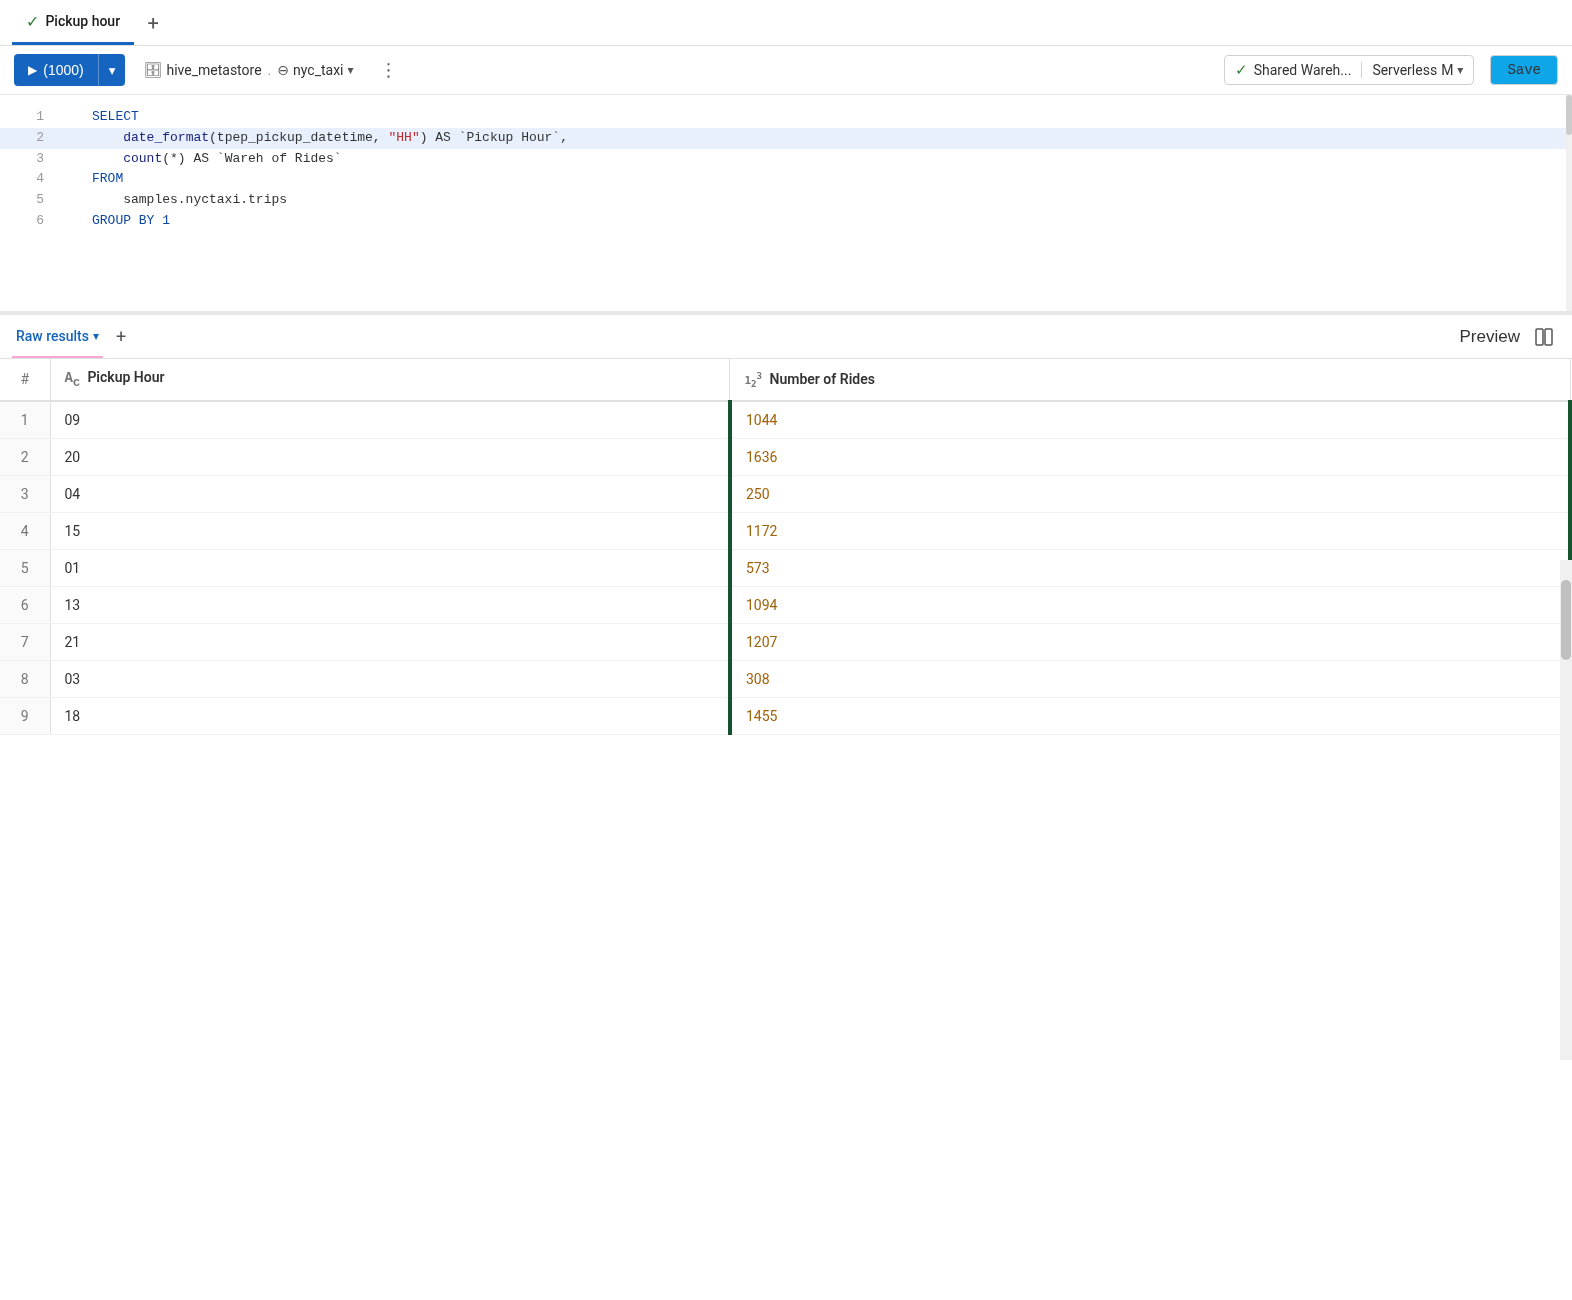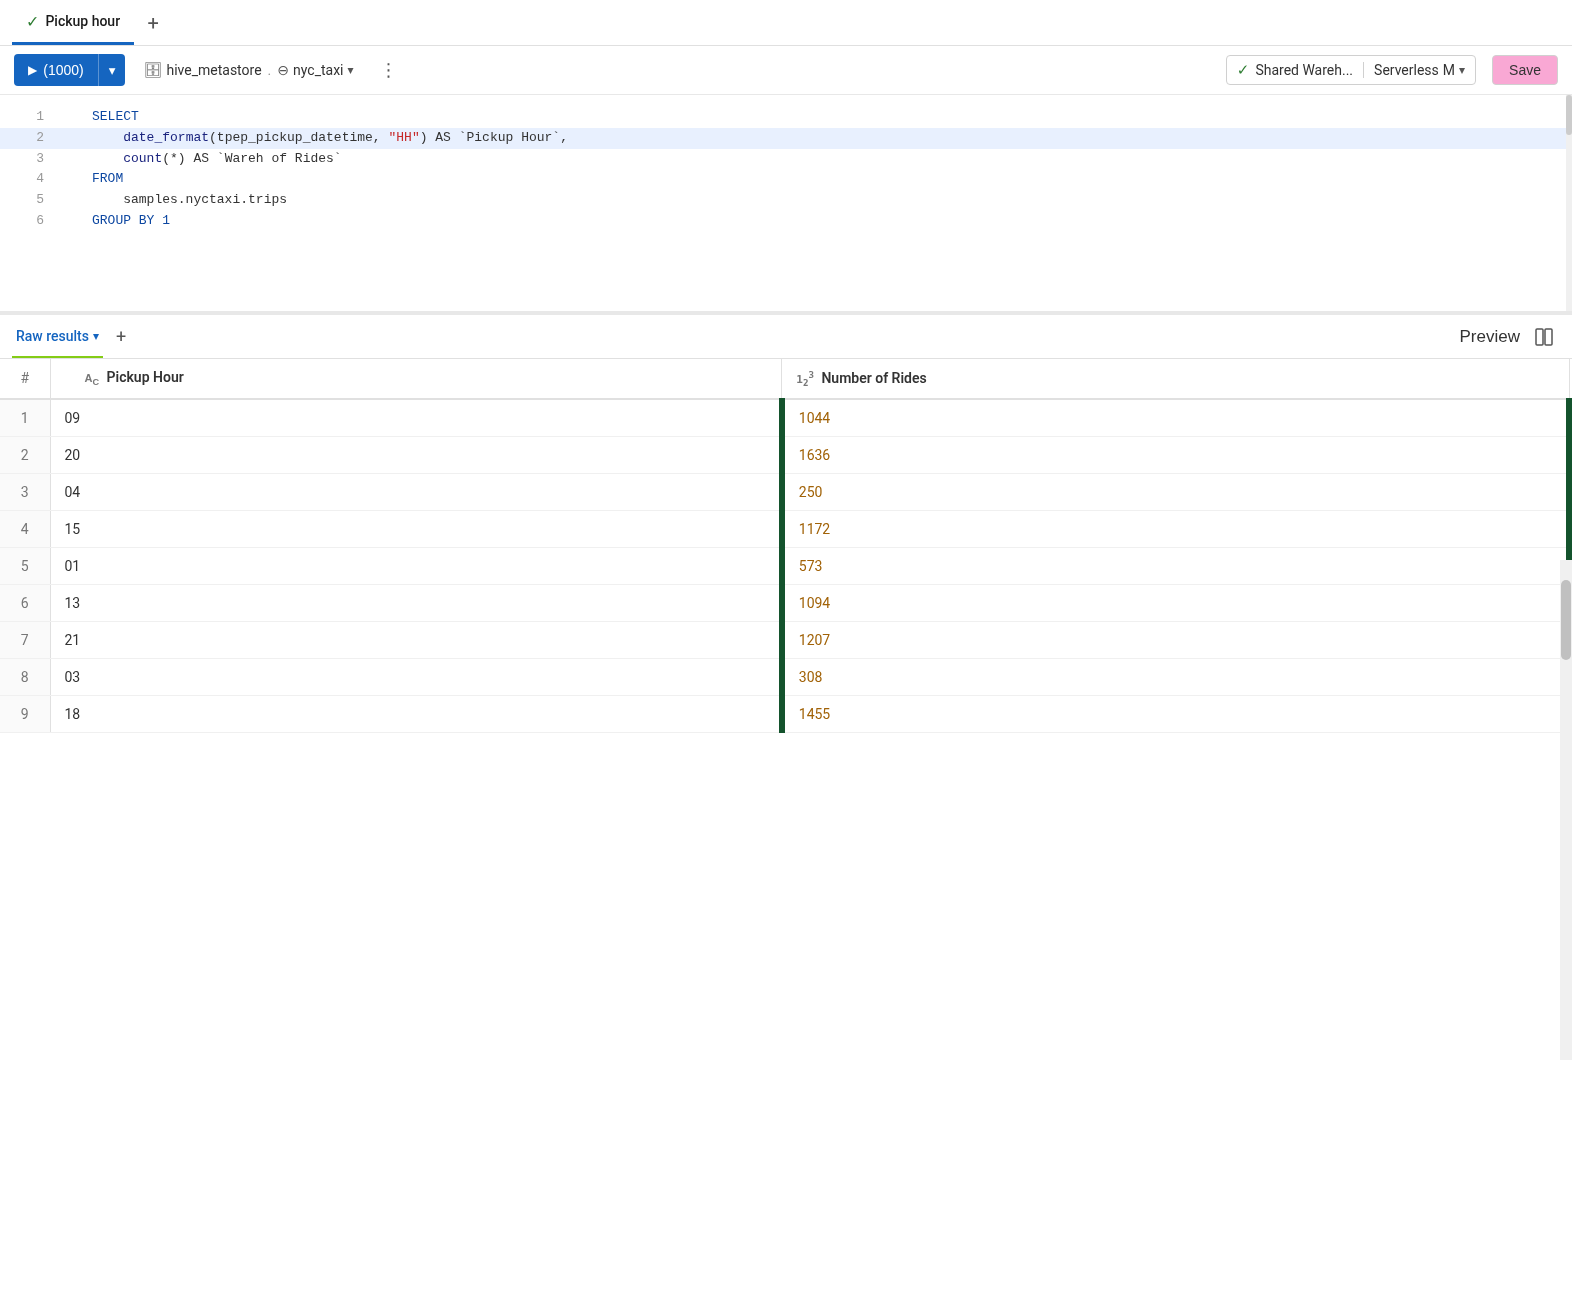--- a/index.html
+++ b/index.html
@@ -123,27 +123,28 @@
     .warehouse-type {
       border-left: 1px solid #d0d0d0;
       padding-left: 10px;
       margin-left: 4px;
       display: flex;
       align-items: center;
       gap: 4px;
     }
     .save-btn {
       border: 1px solid #d0d0d0;
-      background: #f9a8d4;
+      background: #0ea5e9;
       border-radius: 4px;
       padding: 6px 16px;
       font-size: 14px;
       cursor: pointer;
       color: #333;
       margin-left: 8px;
+      font-family: Liberation Mono, monospace;
     }
 
     
     .code-editor {
       background: #fff;
       padding: 12px 0;
       border-bottom: 4px solid #e8e8e8;
       font-family: 'Consolas', 'Monaco', 'Courier New', monospace;
       font-size: 13px;
       line-height: 1.6;
@@ -196,21 +197,21 @@
       padding: 0 12px;
       border-bottom: 1px solid #e0e0e0;
       height: 44px;
     }
     .results-tab {
       display: flex;
       align-items: center;
       gap: 4px;
       padding: 0 4px;
       height: 100%;
-      border-bottom: 2px solid #84cc16;
+      border-bottom: 2px solid #f9a8d4;
       color: #1565c0;
       font-size: 14px;
       font-weight: 500;
       cursor: pointer;
       margin-right: 4px;
     }
     .results-tab-add {
       width: 28px;
       height: 28px;
       display: flex;
@@ -258,21 +259,21 @@
       text-align: left;
       font-weight: 600;
       color: #333;
       border-right: 1px solid #e0e0e0;
       white-space: nowrap;
     }
     th.num-col { text-align: center; width: 50px; color: #777; font-weight: 400; }
     td {
       padding: 10px 14px;
       border-bottom: 1px solid #f0f0f0;
-      border-right: 6px solid #14532d;
+      border-right: 4px solid #14532d;
       color: #333;
     }
     td.row-num { text-align: center; color: #777; background: #fafafa; border-right: 1px solid #e0e0e0; }
     td.pickup-val { color: #333; }
     td.rides-val { text-align: left; color: #a16207; }
 
     .col-type-icon {
       font-size: 12px;
       color: #666;
       margin-right: 4px;
@@ -394,21 +395,21 @@
       </svg>
     </button>
   </div>
 
   <div class="data-table-container">
     <table>
       <thead>
         <tr>
           <th class="num-col">#</th>
           <th>
-            <span class="col-type-icon" style="font-size:11px; color:#777; font-family: Liberation Sans, sans-serif; margin-left: 20px;">A<sub>C</sub></span>
+            <span class="col-type-icon" style="font-size:14px; color:#777; font-family: Liberation Mono, monospace;">A<sub>C</sub></span>
             <span>Pickup Hour</span>
           </th>
           <th>
             <span class="col-type-icon" style="font-size:11px; color:#777; font-family: monospace;">1<sub>2</sub><sup>3</sup></span>
             <span>Number of Rides</span>
           </th>
         </tr>
       </thead>
       <tbody id="results-tbody">
       <tr>

